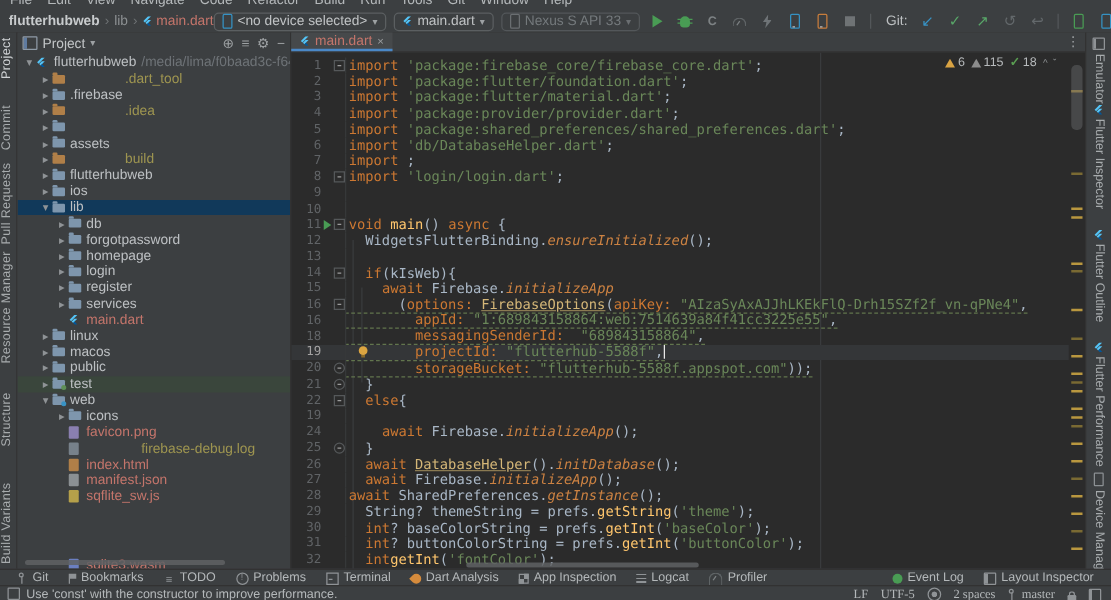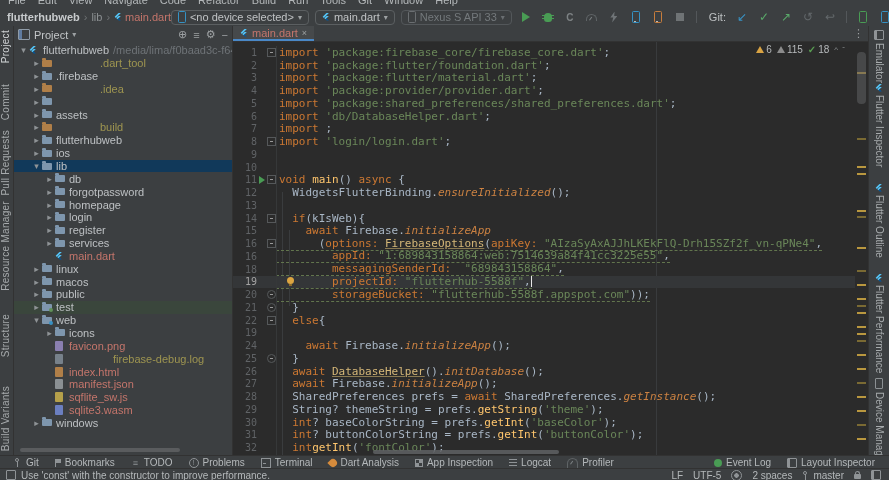--- a/index.html
+++ b/index.html
@@ -140,21 +140,21 @@
   .ic-flag:after{content:"";position:absolute;left:1px;top:0;width:5px;height:4px;background:#8f9396;}
   .ic-term{width:8px;height:8px;border:1px solid #8f9396;background:linear-gradient(#8f9396,#8f9396) 1.5px 4.5px/3px 1px no-repeat;}
   .ic-dartan{width:8px;height:8px;border-radius:50% 50% 50% 0;background:#d58b3c;transform:rotate(45deg);}
   .ic-grid{width:8px;height:8px;background:conic-gradient(#8f9396 0 25%,transparent 0 50%,#8f9396 0 75%,transparent 0);outline:1px solid #8f9396;outline-offset:-1px;}
   .ic-lines{width:8px;height:8px;background:repeating-linear-gradient(#8f9396 0 1px,transparent 1px 3px);}
   .ic-excl{width:8px;height:8px;border-radius:50%;border:1px solid #8f9396;color:#8f9396;font-size:7px;display:flex;align-items:center;justify-content:center;}
   .ic-evlog{width:8px;height:8px;border-radius:50%;background:#499c54;}
   .ic-layout{width:8px;height:8px;border:1px solid #8f9396;border-radius:1px;background:linear-gradient(90deg,#8f9396 2px,transparent 2px);}
   .statusbar{position:absolute;left:0;right:0;top:468px;height:12px;background:#3c3f41;border-top:1px solid #323232;display:flex;align-items:center;justify-content:space-between;font-size:10px;color:#b4b8ba;}
   .sb-left{display:flex;align-items:center;gap:5px;padding-left:6px;white-space:nowrap;}
-  .sb-right{display:flex;align-items:center;gap:10px;padding-right:8px;white-space:nowrap;}
+  .sb-right{display:flex;align-items:flex-end;gap:10px;padding-right:8px;white-space:nowrap;font-family:Liberation Serif, serif;}
   .sb-sq{width:8px;height:8px;border:1px solid #8f9396;border-radius:1px;}
   .ic-eye{width:9px;height:9px;border-radius:50%;border:1px solid #8f9396;background:radial-gradient(circle,#8f9396 2px,transparent 2.5px);}
   .ic-lock{width:7px;height:5px;background:#8f9396;border-radius:1px;position:relative;margin-top:3px;}
   .ic-lock:before{content:"";position:absolute;left:1px;top:-3px;width:3px;height:3px;border:1px solid #8f9396;border-bottom:none;border-radius:3px 3px 0 0;}
   .sb-item{display:inline-flex;align-items:center;gap:3px;}
 </style>
 </head>
 <body>
 
 <div id="app">
@@ -469,21 +469,21 @@
             </span>
             <span class="t-label red">manifest.json</span>
           </div>
           <div class="tree-row" style="padding-left: 30px;">
             <span class="tw-chev"></span>
             <span class="tw-ico">
               <span class="file-ic js"></span>
             </span>
             <span class="t-label red">sqflite_sw.js</span>
           </div>
-          <div class="tree-row" style="padding-left: 30px;">
+          <div class="tree-row" style="padding-left: 30px; margin-top: 42px;">
             <span class="tw-chev"></span>
             <span class="tw-ico">
               <span class="file-ic wasm"></span>
             </span>
             <span class="t-label red">sqlite3.wasm</span>
           </div>
           <div class="tree-row" style="padding-left: 17px;">
             <span class="tw-chev">▸</span>
             <span class="tw-ico">
               <span class="fold-ic"></span>
@@ -706,21 +706,21 @@
             <div class="code-line">
               <span class="ln">27</span>
               <span class="runcol"></span>
               <span class="foldcol"></span>
               <span class="lc"><span class="t-p">  </span><span class="t-k">await</span><span class="t-p"> Firebase.</span><span class="t-m">initializeApp</span><span class="t-p">();</span></span>
             </div>
             <div class="code-line">
               <span class="ln">28</span>
               <span class="runcol"></span>
               <span class="foldcol"></span>
-              <span class="lc"><span class="t-p">  SharedPreferences prefs = </span><span class="t-k">await</span><span class="t-p"> SharedPreferences.</span><span class="t-m">getInstance</span><span class="t-p">();</span></span>
+              <span class="lc"><span class="t-k">await</span><span class="t-p"> SharedPreferences.</span><span class="t-m">getInstance</span><span class="t-p">();</span></span>
             </div>
             <div class="code-line">
               <span class="ln">29</span>
               <span class="runcol"></span>
               <span class="foldcol"></span>
               <span class="lc"><span class="t-p">  String? themeString = prefs.</span><span class="t-f">getString</span><span class="t-p">(</span><span class="t-s">'theme'</span><span class="t-p">);</span></span>
             </div>
             <div class="code-line">
               <span class="ln">30</span>
               <span class="runcol"></span>

